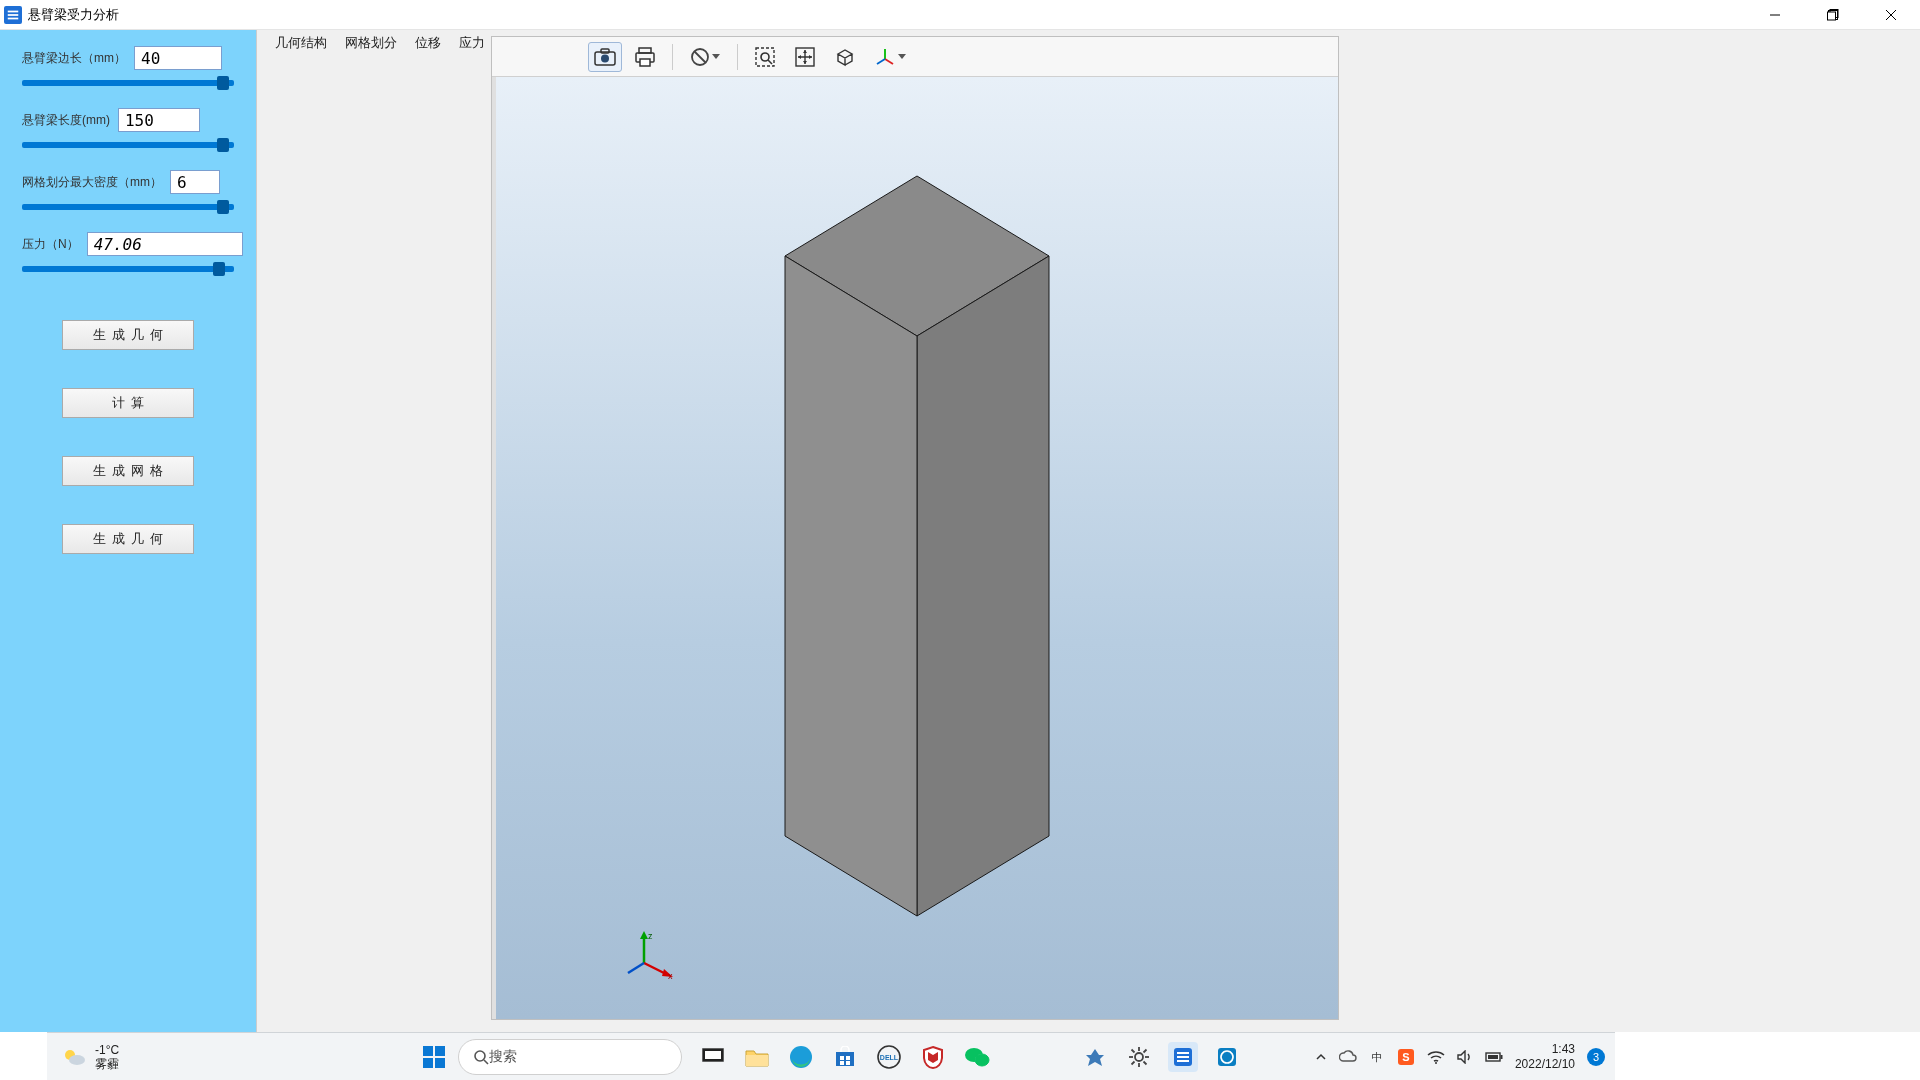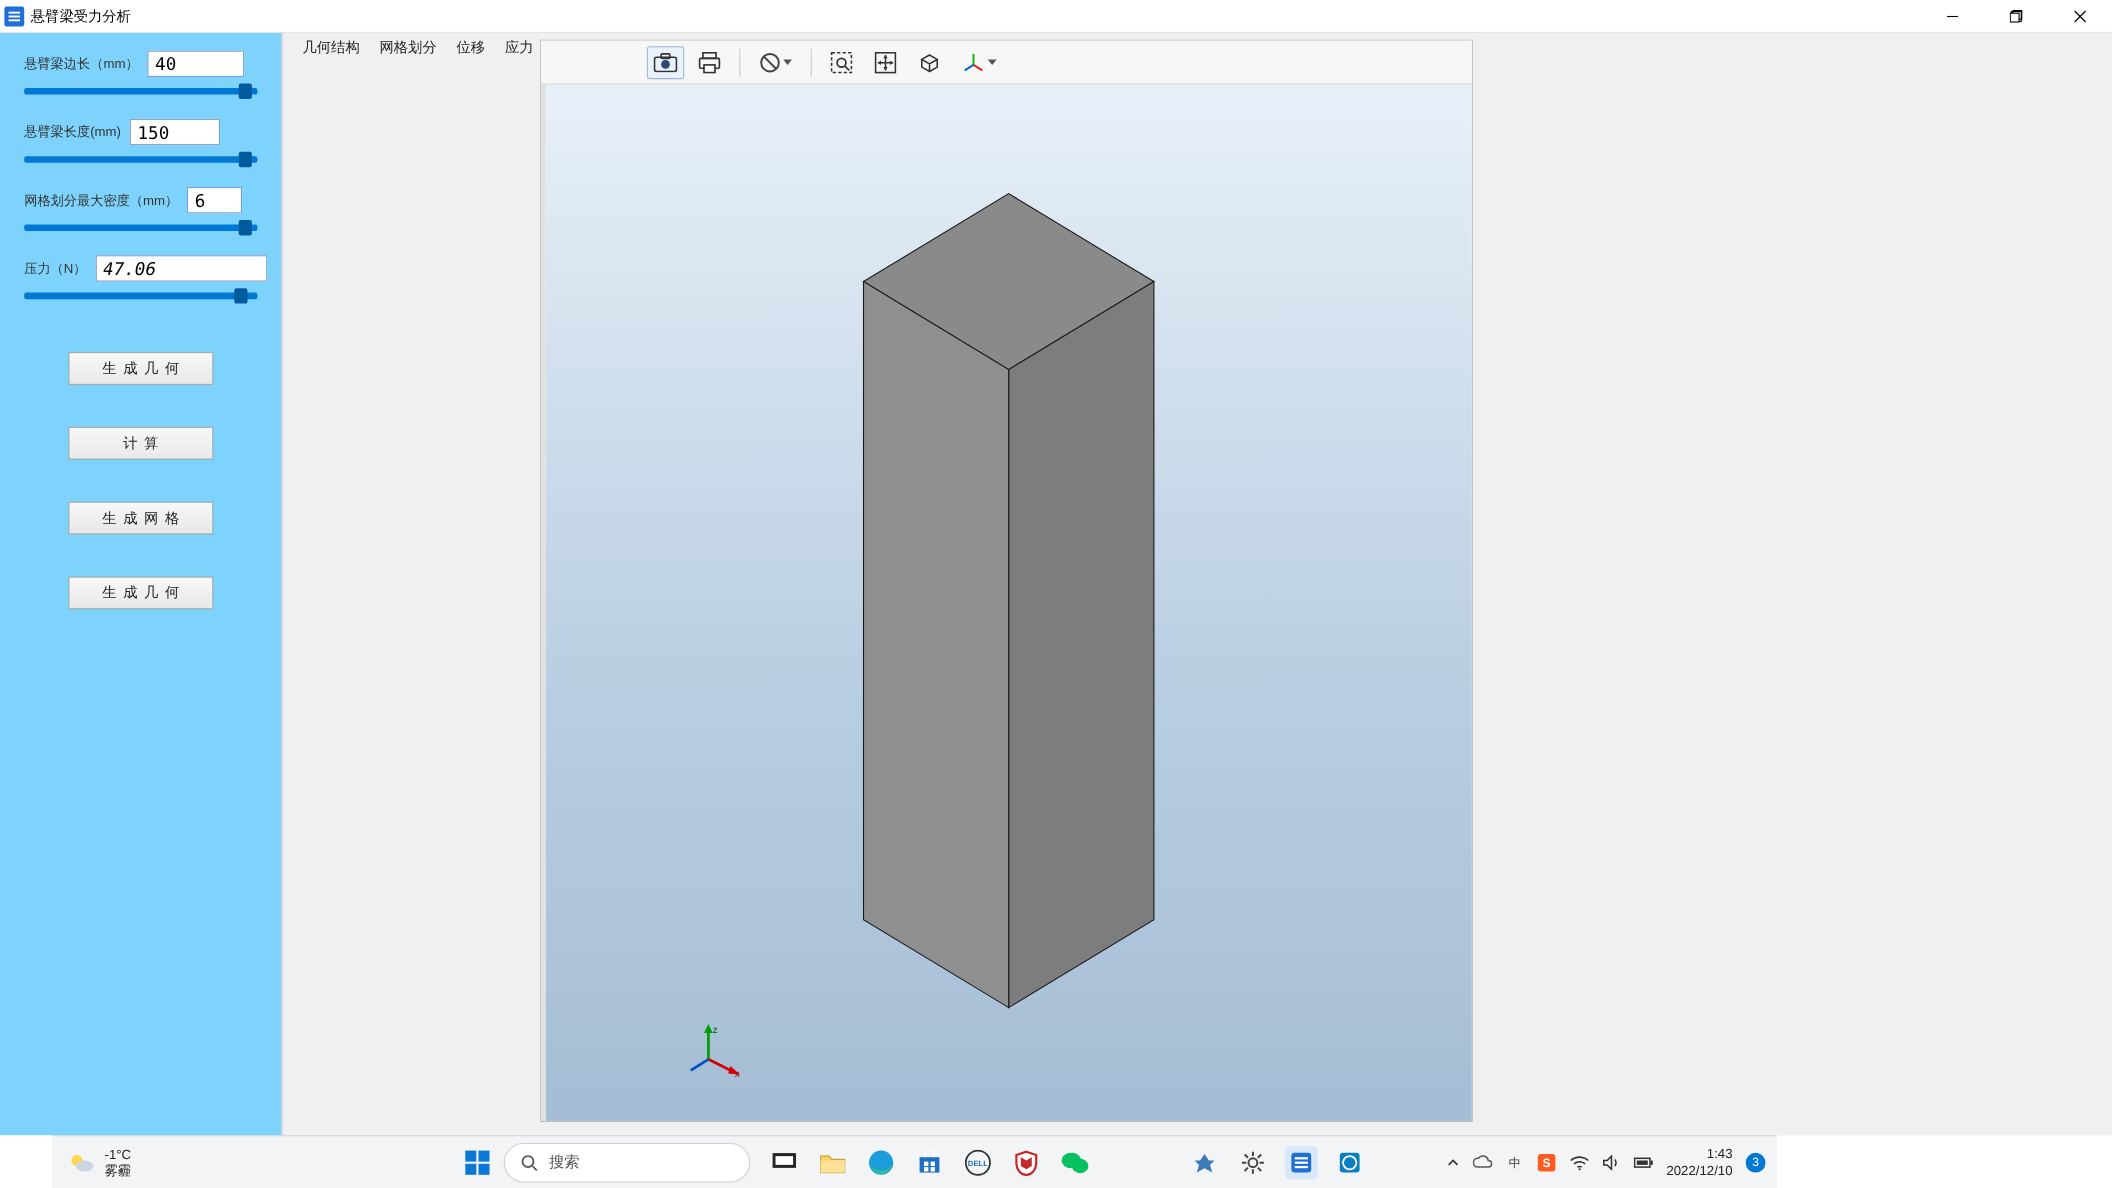--- a/index.html
+++ b/index.html
@@ -45,21 +45,21 @@
 .beam { position: absolute; left: 50%; top: 50%; transform: translate(-50%, -50%); }
 .triad { position: absolute; left: 130px; bottom: 40px; }
 
 
 .taskbar { position: fixed; left: 0; bottom: 0; width: 1568px; height: 48px; background: #f2f4f6; border-top: 1px solid #d0d4d8; display: flex; align-items: center; margin-left: 47px; }
 .weather { display: flex; align-items: center; gap: 8px; margin-left: 14px; }
 .weather .wicon { width: 26px; height: 26px; }
 .weather .wtxt { font-size: 12px; line-height: 14px; color: #222; }
 .centerbar { position: absolute; left: 50%; transform: translateX(-50%); display: flex; align-items: center; gap: 10px; }
 .centerbar .start { width: 28px; height: 28px; }
-.search { width: 224px; height: 36px; background: #fff; border: 1px solid #d0d0d0; border-radius: 20px; display: flex; align-items: center; padding: 0 14px; gap: 10px; font-size: 14px; color: #555; text-align: center; }
+.search { width: 224px; height: 36px; background: #fff; border: 1px solid #d0d0d0; border-radius: 20px; display: flex; align-items: center; padding: 0 14px; font-size: 14px; color: #555; text-align: center; }
 .tbicons { display: flex; gap: 14px; margin-left: 6px; }
 .tbicon { width: 30px; height: 30px; display: flex; align-items: center; justify-content: center; }
 .systray { position: absolute; right: 10px; display: flex; align-items: center; gap: 12px; font-size: 12px; color: #222; }
 .clock { text-align: right; line-height: 15px; }
 .bluecircle { width: 18px; height: 18px; border-radius: 50%; background: #0078d4; color: #fff; display: flex; align-items: center; justify-content: center; font-size: 11px; }
 </style>
 </head>
 <body>
 
 <div class="titlebar">

